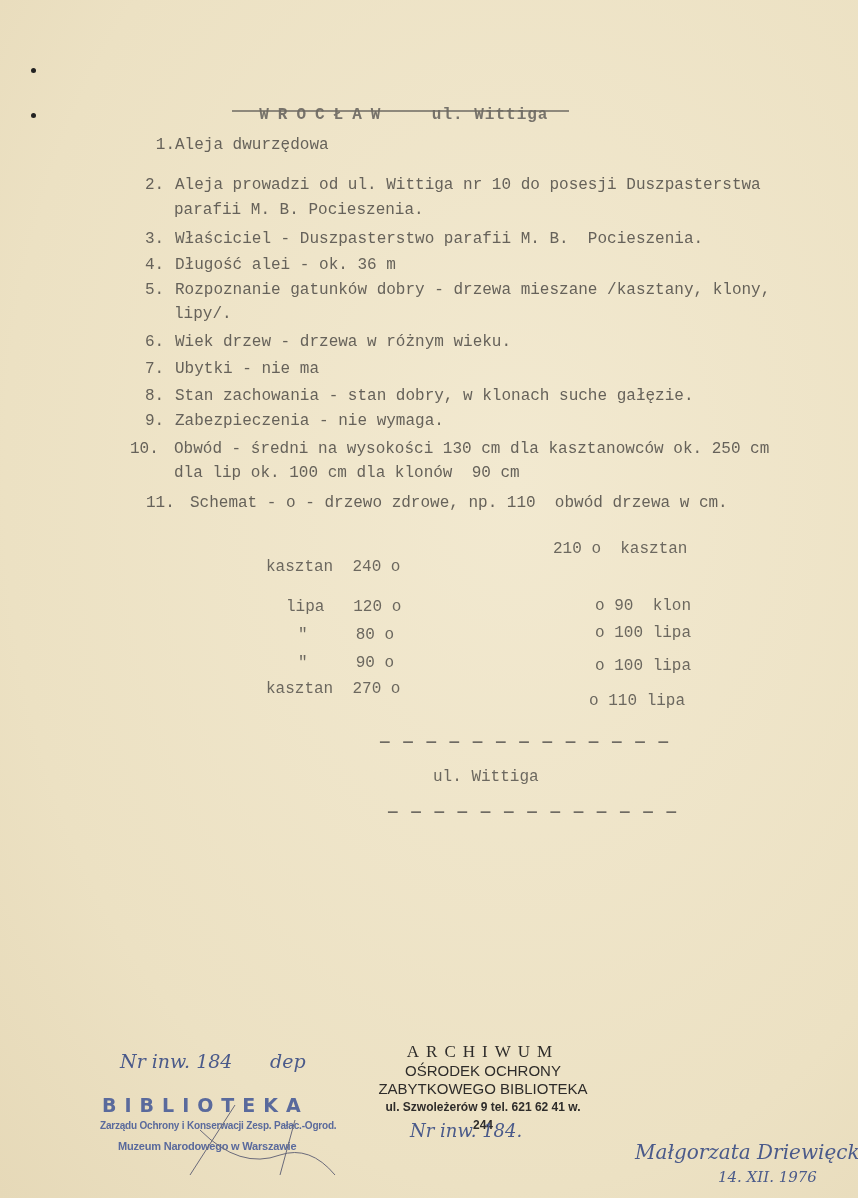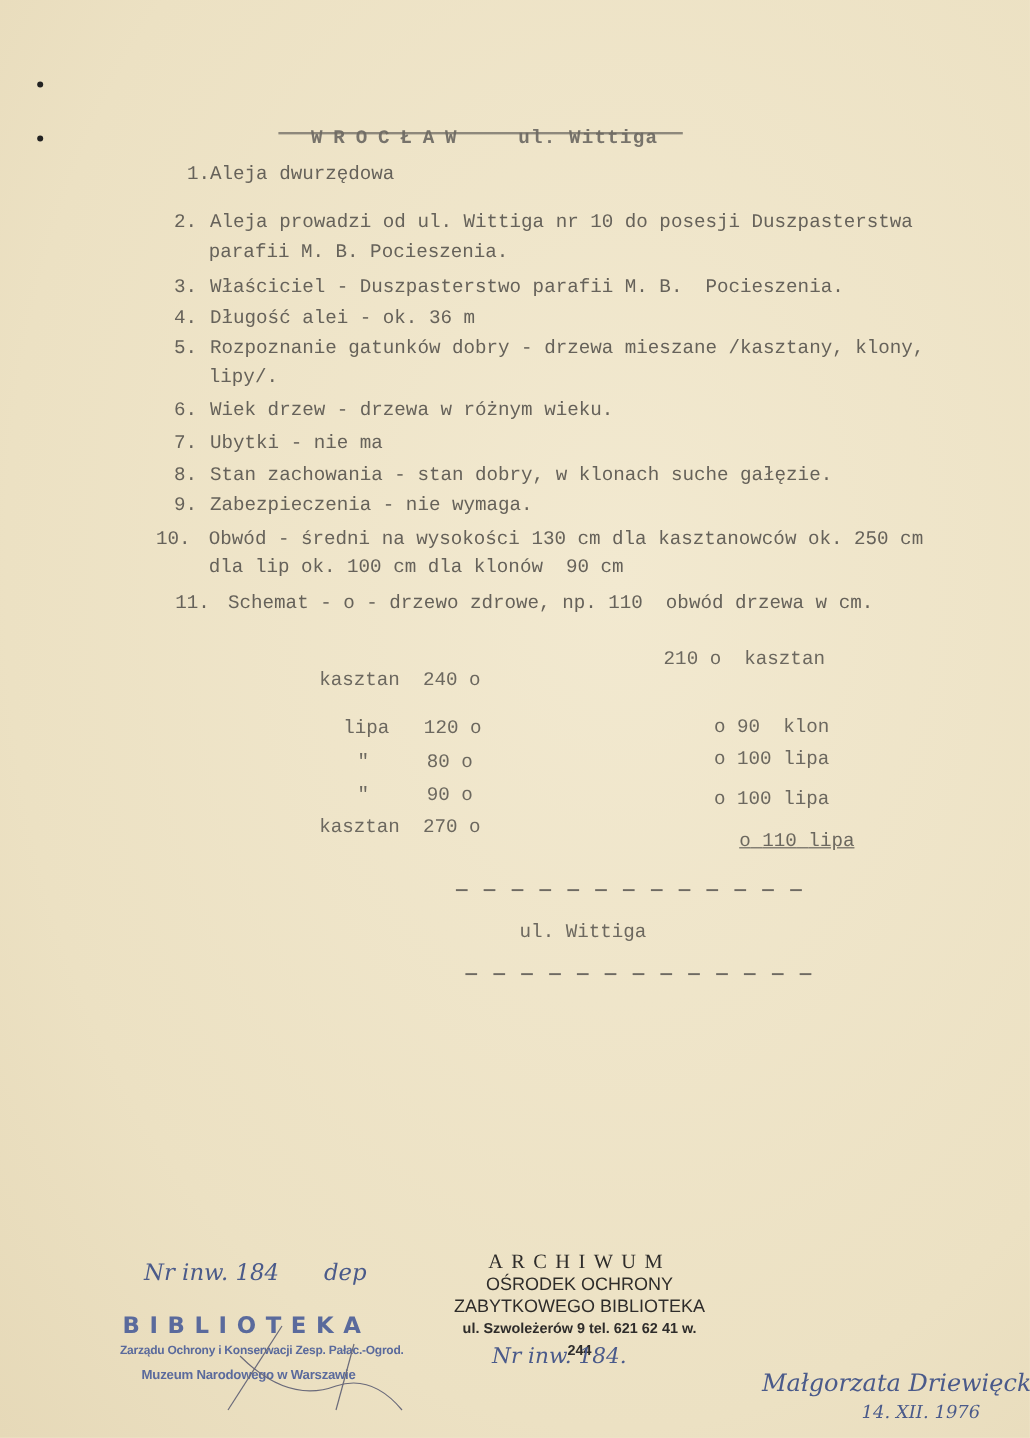--- a/index.html
+++ b/index.html
@@ -69,21 +69,21 @@
 <div class="tree" style="top:558px; left:266px;"><span>kasztan</span>  <span>240</span> <span>o</span></div>
 <div class="tree" style="top:598px; left:286px;"><span>lipa</span>   <span>120</span> <span>o</span></div>
 <div class="tree" style="top:626px; left:298px;"><span>"</span>     <span>80</span> <span>o</span></div>
 <div class="tree" style="top:654px; left:298px;"><span>"</span>     <span>90</span> <span>o</span></div>
 <div class="tree" style="top:680px; left:266px;"><span>kasztan</span>  <span>270</span> <span>o</span></div>
 
 <div class="tree" style="top:540px; left:553px;"><span>210</span> <span>o</span>  <span>kasztan</span></div>
 <div class="tree" style="top:597px; left:595px;"><span>o</span> <span>90</span>  <span>klon</span></div>
 <div class="tree" style="top:624px; left:595px;"><span>o</span> <span>100</span> <span>lipa</span></div>
 <div class="tree" style="top:657px; left:595px;"><span>o</span> <span>100</span> <span>lipa</span></div>
-<div class="tree" style="top:692px; left:616px;text-decoration:underline;"><span>o</span> <span>110</span> <span>lipa</span></div>
+<div class="tree" style="top:692px; left:589px;"><span>o</span> <span>110</span> <span>lipa</span></div>
 
 <div class="dash" style="top:733px; left:380px;">— — — — — — — — — — — — —</div>
 <div class="tree" style="top:768px; left:433px;">ul. Wittiga</div>
 <div class="dash" style="top:803px; left:388px;">— — — — — — — — — — — — —</div>
 
 <div class="hand" style="top:1050px; left:120px; font-size:19px;">Nr inw. 184</div>
 <div class="hand" style="top:1050px; left:270px; font-size:19px;">dep</div>
 
 <div class="stamp-bib">
   <span class="big">BIBLIOTEKA</span>

